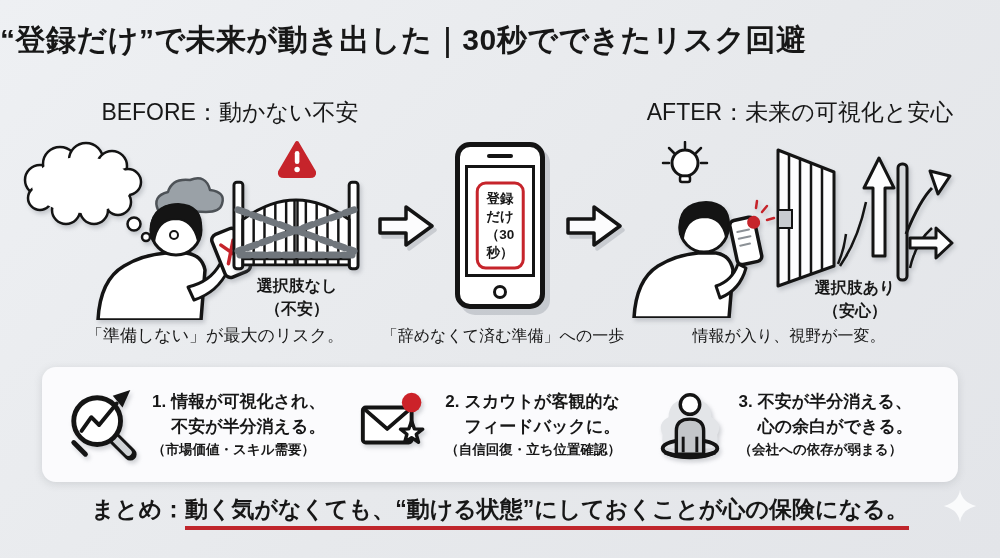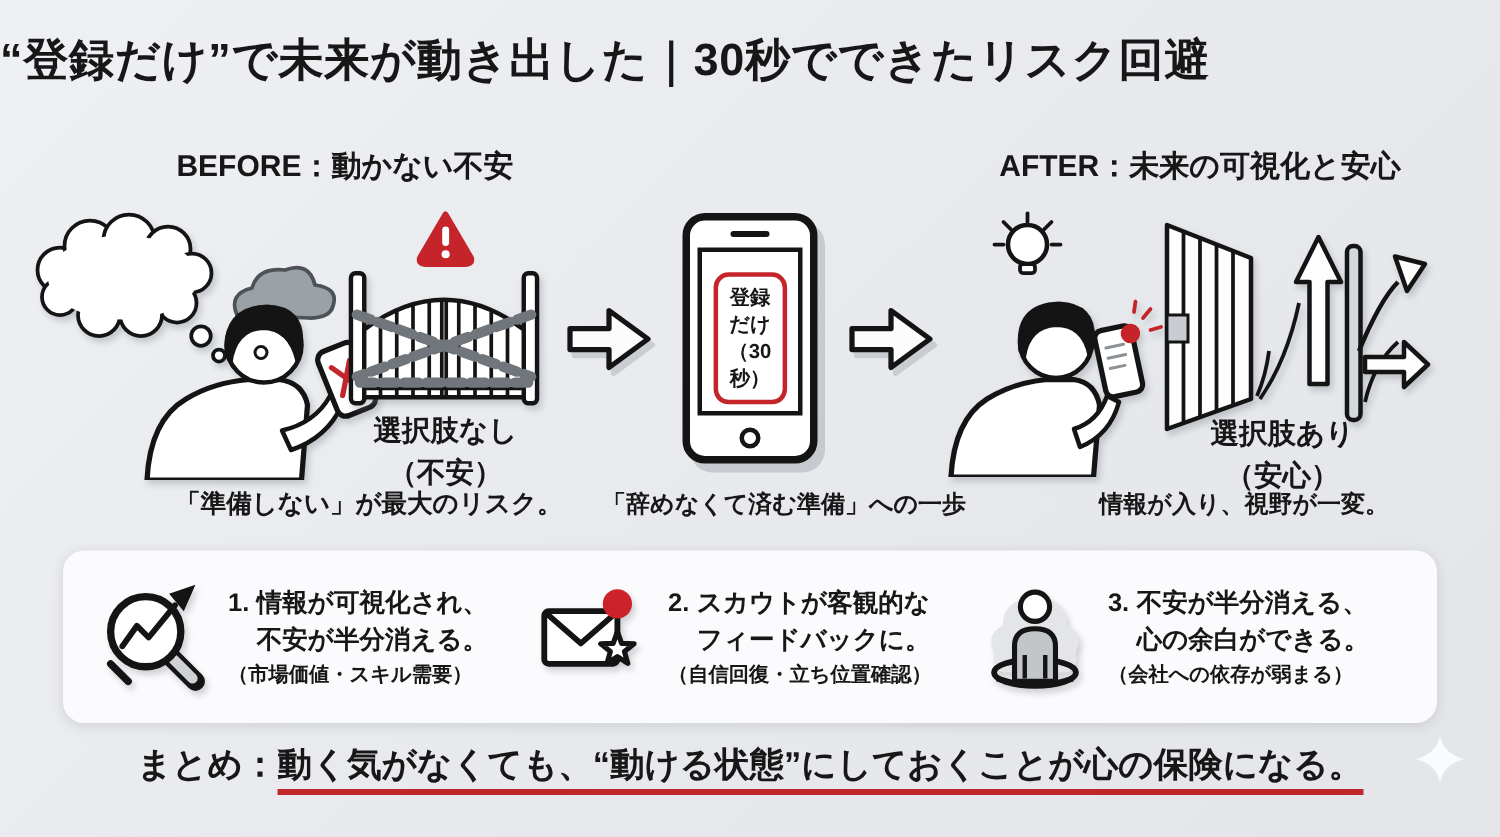--- a/index.html
+++ b/index.html
@@ -2,29 +2,29 @@
 <html><head>
 <meta charset="utf-8">
 <style>
   * { margin:0; padding:0; box-sizing:border-box; }
   html,body { width:1000px; height:558px; }
   body { font-family:"Liberation Sans","DejaVu Sans",sans-serif; color:#171717; }
   .stage { position:relative; width:1000px; height:558px; overflow:hidden;
            background:linear-gradient(135deg,#eef0f3 0%,#e7e9ec 55%,#e3e5e9 100%); }
   .abs { position:absolute; }
   .title { top:20px; left:0; width:100%; text-align:left; font-size:30px; font-weight:900; letter-spacing:.5px; }
-  .section-heading { top:97px; width:320px; text-align:center; font-size:20px; font-weight:700; }
+  .section-heading { top:97px; width:320px; text-align:center; font-size:23px; font-weight:400; }
   .h-before { left:70px; }
   .h-after { left:640px; }
-  .caption { font-weight:700; text-align:right; }
+  .caption { font-weight:400; text-align:center; }
   .cap-before { left:55px; top:324px; width:320px; font-size:17px; }
   .cap-center { left:362px; top:326px; width:282px; font-size:16px; }
   .cap-after  { left:652px; top:326px; width:274px; font-size:16px; }
   .pre { white-space:pre-line; }
-  .gate-label { font-size:19px; font-weight:800; text-align:center; line-height:1.45; }
+  .gate-label { font-size:16px; font-weight:800; text-align:center; line-height:1.45; }
   .bubble-text { left:28px; top:158px; width:112px; font-size:13px; font-weight:800; text-align:center; line-height:1.4; }
   .shadowed { filter:drop-shadow(3px 4px 0 rgba(150,156,164,.38)); }
   .soft { filter:drop-shadow(2px 3px 2px rgba(120,126,134,.35)); }
 
   
   .phone { left:455px; top:142px; width:90px; height:167px; background:#fff;
            border:5px solid #141414; border-radius:15px;
            box-shadow:5px 6px 0 rgba(150,156,164,.4); }
   .phone-speaker { position:absolute; top:7px; left:50%; transform:translateX(-50%);
                    width:26px; height:4px; background:#141414; border-radius:2px; }

